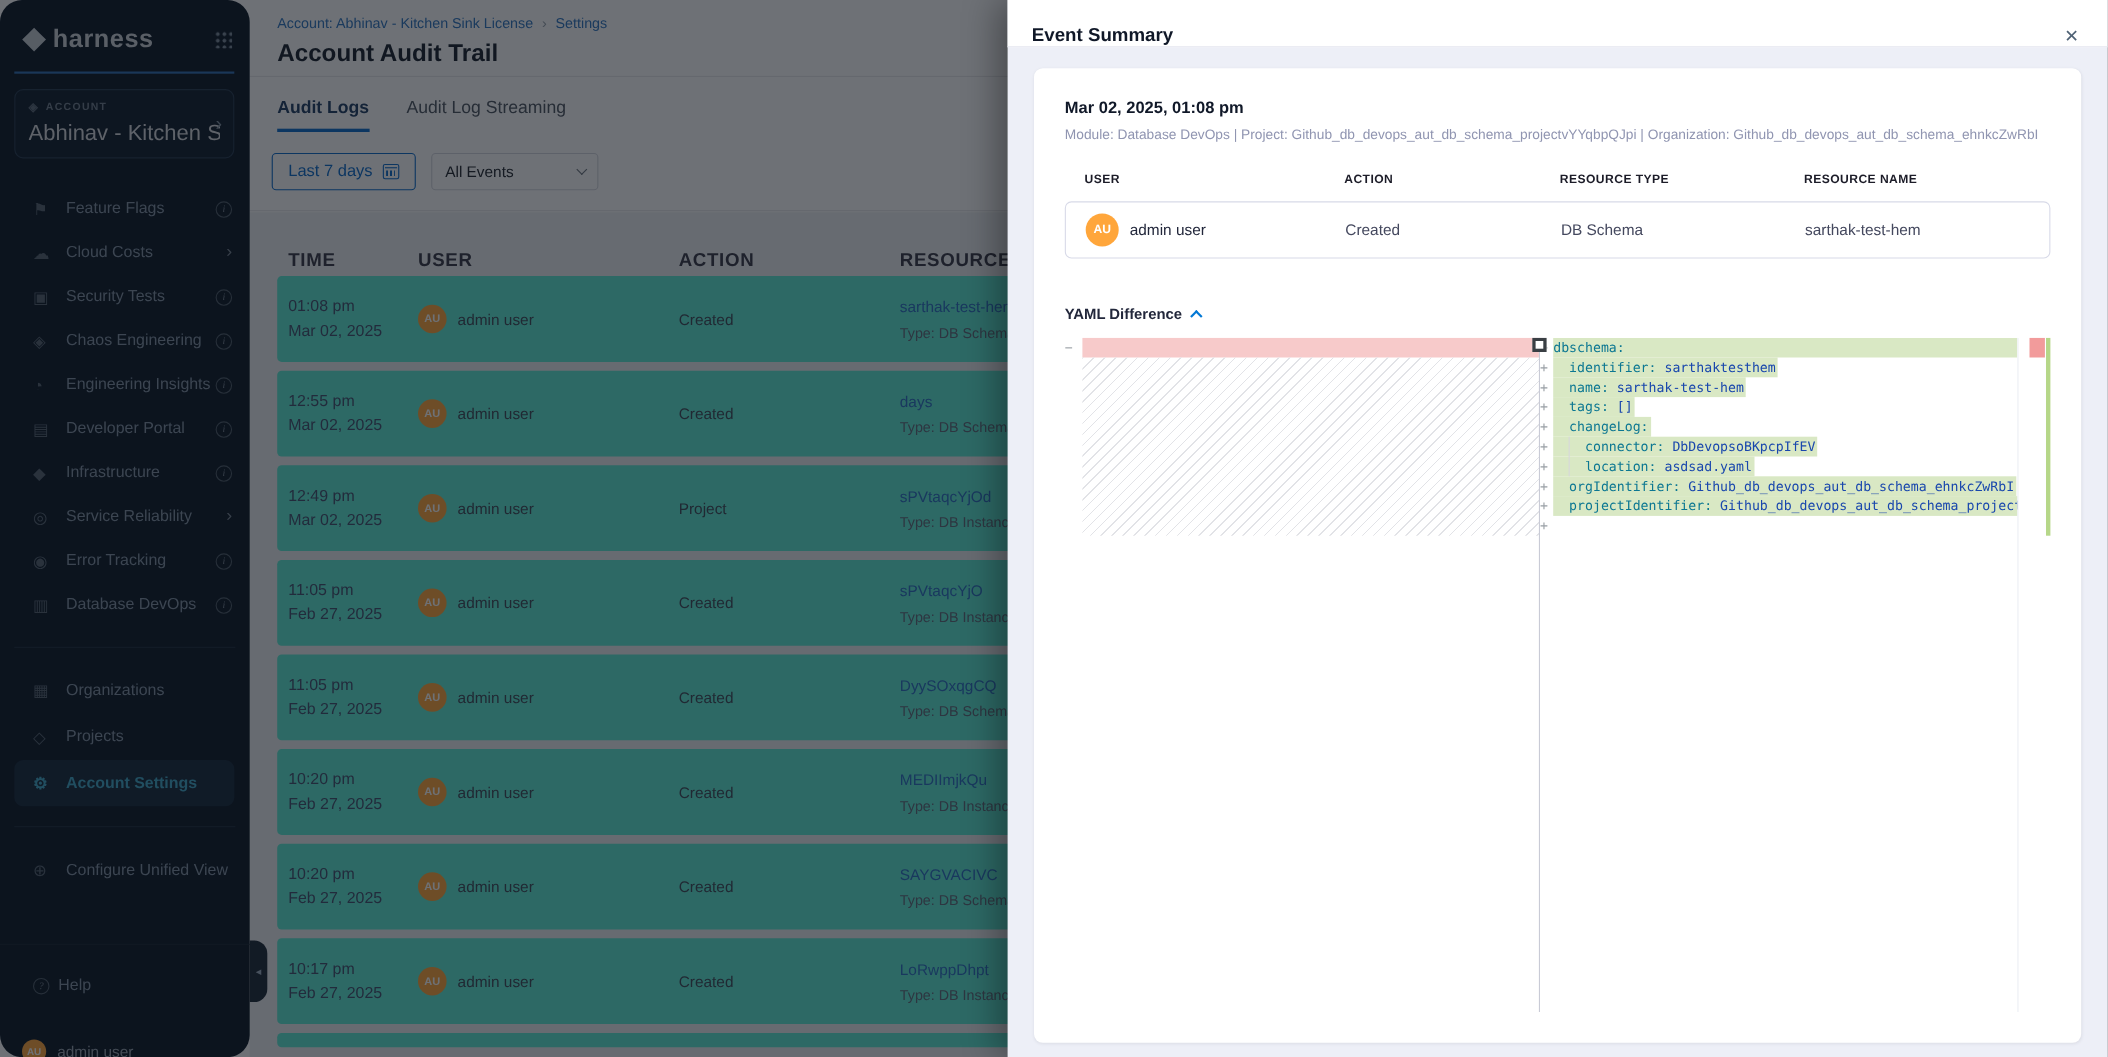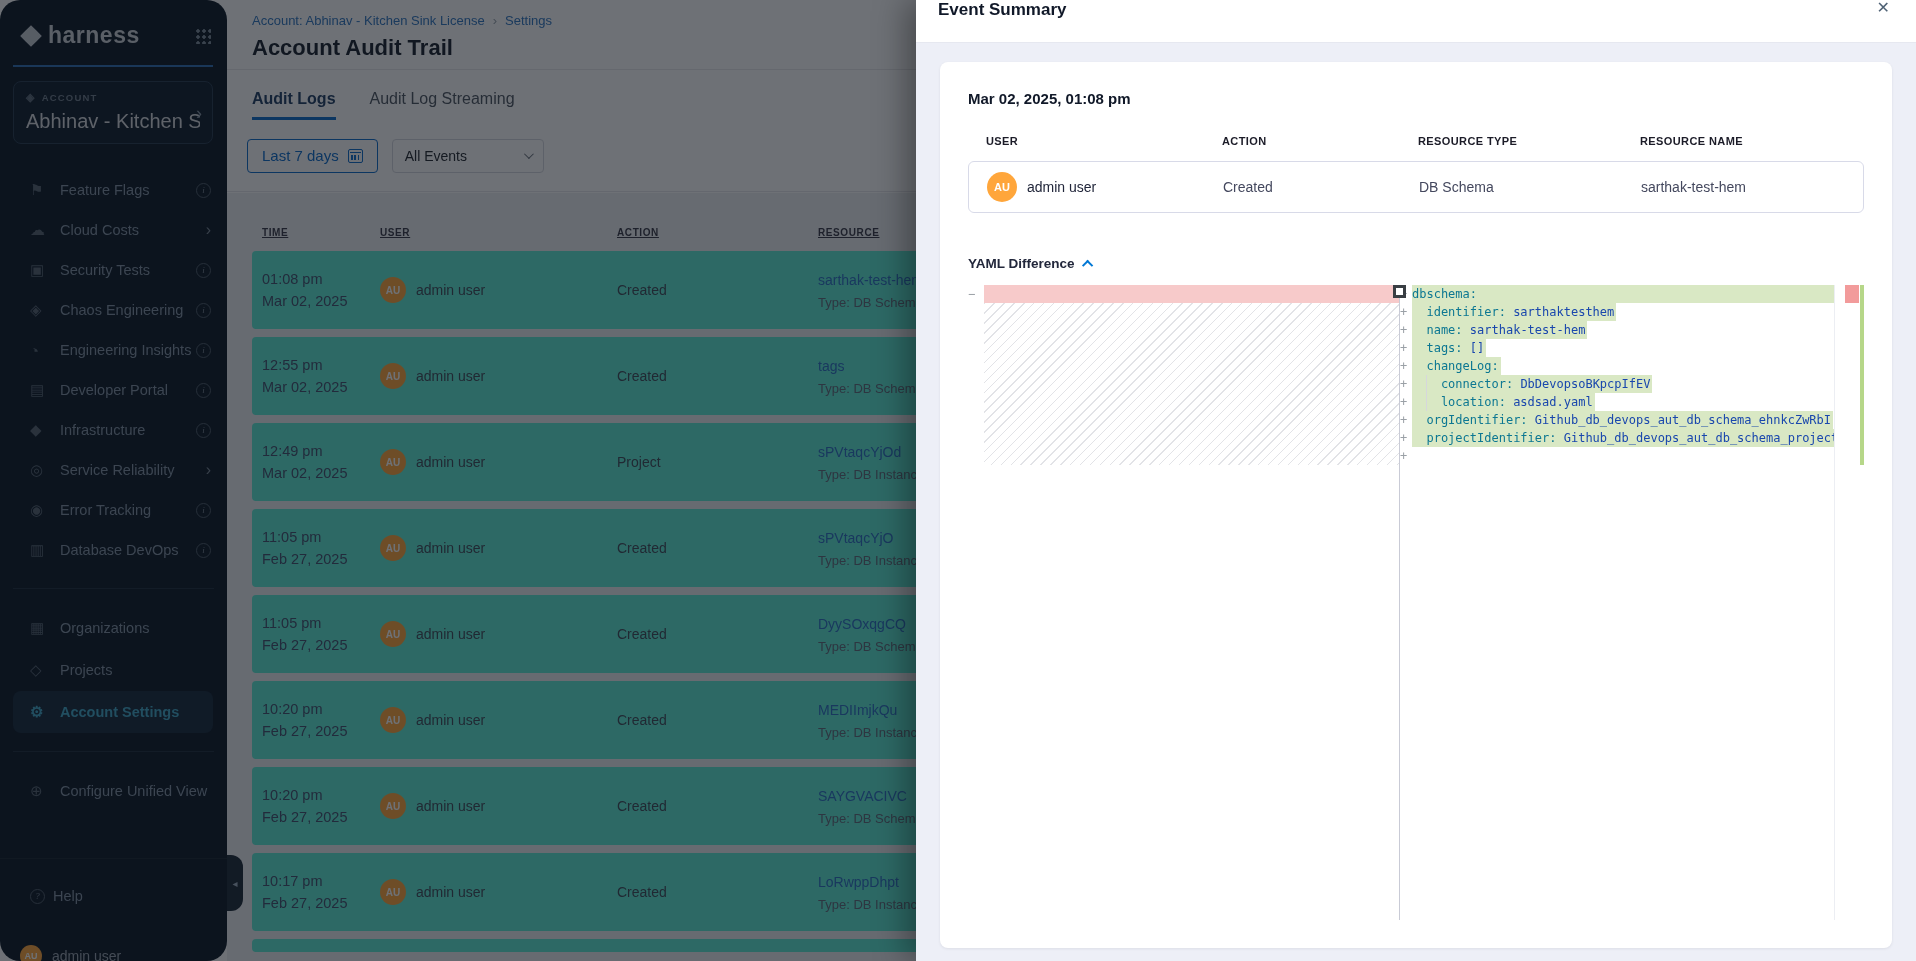--- a/index.html
+++ b/index.html
@@ -74,38 +74,38 @@
     background:repeating-linear-gradient(90deg,#0b6bcb 0 1.6px,transparent 1.6px 3.4px); }
   .events-select { height:34px; width:152px; border:1px solid #d5d7de; border-radius:4px;
     background:#fff; display:flex; align-items:center; padding:0 12px; font-size:14px;
     color:#22272e; cursor:pointer; }
   .chev-down { margin-left:auto; width:7px; height:7px; border-right:1.6px solid #6b737c;
     border-bottom:1.6px solid #6b737c; transform:rotate(45deg) translateY(-2px); }
   .table-area { position:absolute; left:0; right:0; top:193px; bottom:0;
     background:#eef0f3; padding:0 0 0 25px; overflow:hidden; }
   .grid-cols { display:grid; grid-template-columns:118px 237px 201px 1fr; padding-left:10px; }
   .thead { margin-top:34px; height:24px; width:700px; }
-  .thead .th { font-size:10px; font-weight:700; color:#383946; letter-spacing:.6px;text-decoration:underline; }
+  .thead .th { font-size:17px; font-weight:700; color:#383946; letter-spacing:.6px; }
   .trow { width:700px; height:78px; background:#5eead4; border-radius:4px; margin-bottom:8px;
     align-items:center; cursor:pointer; }
   .trow.partial { height:13px; margin-bottom:0; }
   .t-time { font-size:14.5px; color:#42526e; line-height:22px; }
   .t-user { display:flex; align-items:center; gap:10px; font-size:14px; color:#3e4c59; }
   .t-action { font-size:14px; color:#3e4c59; }
   .res-link { font-size:14px; color:#2b72c4; cursor:pointer; white-space:nowrap; }
   .res-type { font-size:13px; color:#5d6b7a; margin-top:6px; white-space:nowrap; }
 
   
   .overlay { position:absolute; inset:0; background:rgba(13,18,26,.6); z-index:40; }
 
   
   .drawer { position:absolute; left:916px; top:0; width:1000px; height:961px; z-index:50;
     background:#edeff7; box-shadow:-10px 0 30px rgba(0,0,0,.35); }
   .drawer-header { height:43px; background:#fff; border-bottom:1px solid #e6e8f0;
-    display:flex; align-items:flex-start; padding:0 26px 0 22px; }
+    display:flex; align-items:flex-end; padding:0 26px 0 22px; }
   .drawer-title { font-size:17px; font-weight:700; color:#101828; }
   .drawer-close { margin-left:auto; color:#4f6275; font-size:16px; cursor:pointer; line-height:1; }
   .drawer-body { height:918px; padding:19px 24px 13px 24px; }
   .event-card { background:#fff; border-radius:8px; height:100%; padding:28px;
     box-shadow:0 1px 3px rgba(20,20,40,.08); display:flex; flex-direction:column; overflow:hidden; }
   .evt-time { font-size:15px; font-weight:700; color:#101828; }
   .evt-scope { font-size:12.5px; color:#9095b1; margin-top:8px; white-space:nowrap; overflow:hidden; }
   .evt-grid { display:grid; grid-template-columns:254px 196px 222px 1fr; align-items:center; }
   .evt-head { margin-top:28px; }
   .evt-head .th { font-size:11px; font-weight:700; color:#1c1c28; letter-spacing:.4px; }
@@ -307,21 +307,21 @@
       <div class="grid-cols trow">
         <div class="t-time">
             <div>12:55 pm</div>
             <div>Mar 02, 2025</div>
           </div>
         <div class="t-user">
             <span class="avatar sm">AU</span>
             <span>admin user</span>
           </div>
         <div class="t-action">Created</div>
-        <div><a class="res-link">tags</a><div class="res-type">Type: DB Schema</div></div>
+        <div><a class="res-link">days</a><div class="res-type">Type: DB Schema</div></div>
       </div>
 
       <div class="grid-cols trow">
         <div class="t-time">
             <div>12:49 pm</div>
             <div>Mar 02, 2025</div>
           </div>
         <div class="t-user">
             <span class="avatar sm">AU</span>
             <span>admin user</span>
@@ -402,20 +402,21 @@
   <div class="overlay"></div>
 
   <aside class="drawer">
     <div class="drawer-header">
       <span class="drawer-title">Event Summary</span>
       <span class="drawer-close">✕</span>
     </div>
     <div class="drawer-body">
       <div class="event-card">
         <div class="evt-time">Mar 02, 2025, 01:08 pm</div>
+        <div class="evt-scope">Module: Database DevOps | Project: Github_db_devops_aut_db_schema_projectvYYqbpQJpi | Organization: Github_db_devops_aut_db_schema_ehnkcZwRbI</div>
 
         <div class="evt-grid evt-head">
           <div class="th" style="padding-left:18px;">USER</div>
           <div class="th">ACTION</div>
           <div class="th">RESOURCE TYPE</div>
           <div class="th">RESOURCE NAME</div>
         </div>
         <div class="evt-grid evt-row">
           <div class="evt-user">
             <span class="avatar md">AU</span>

